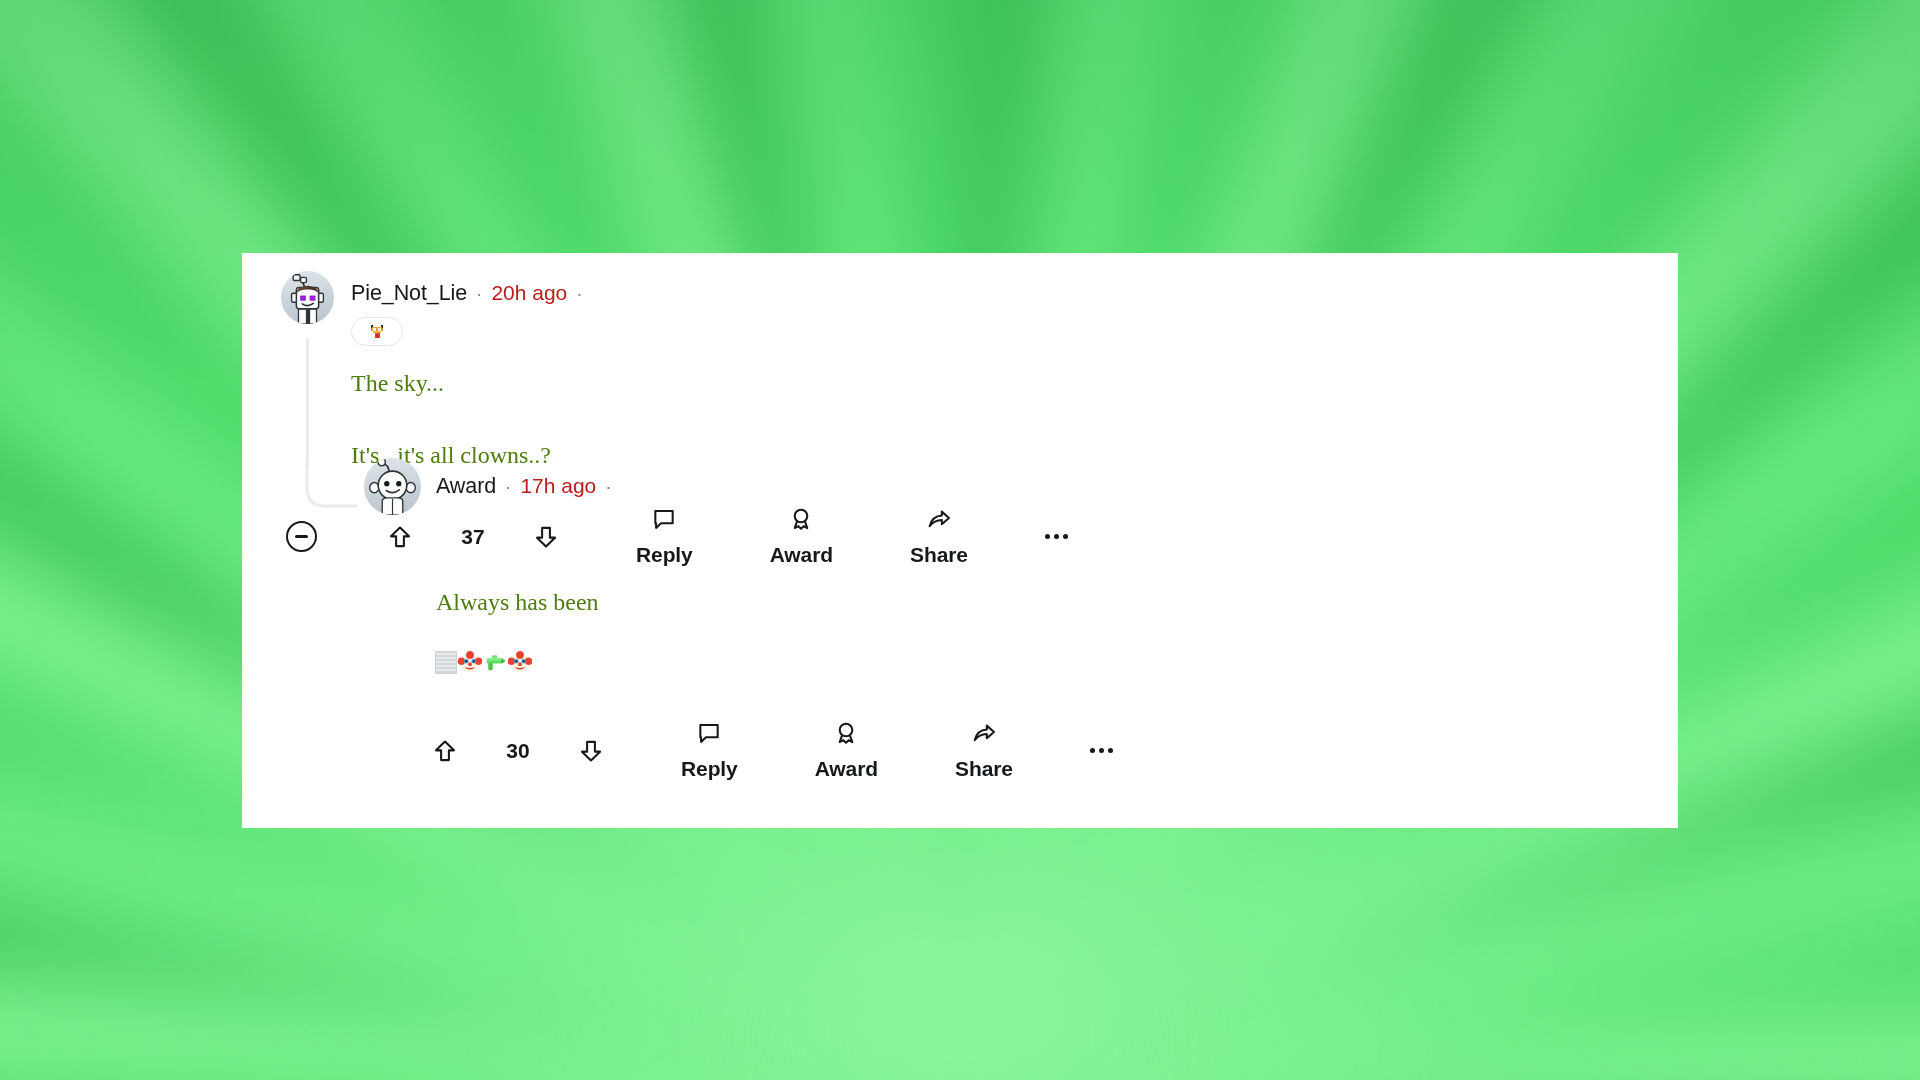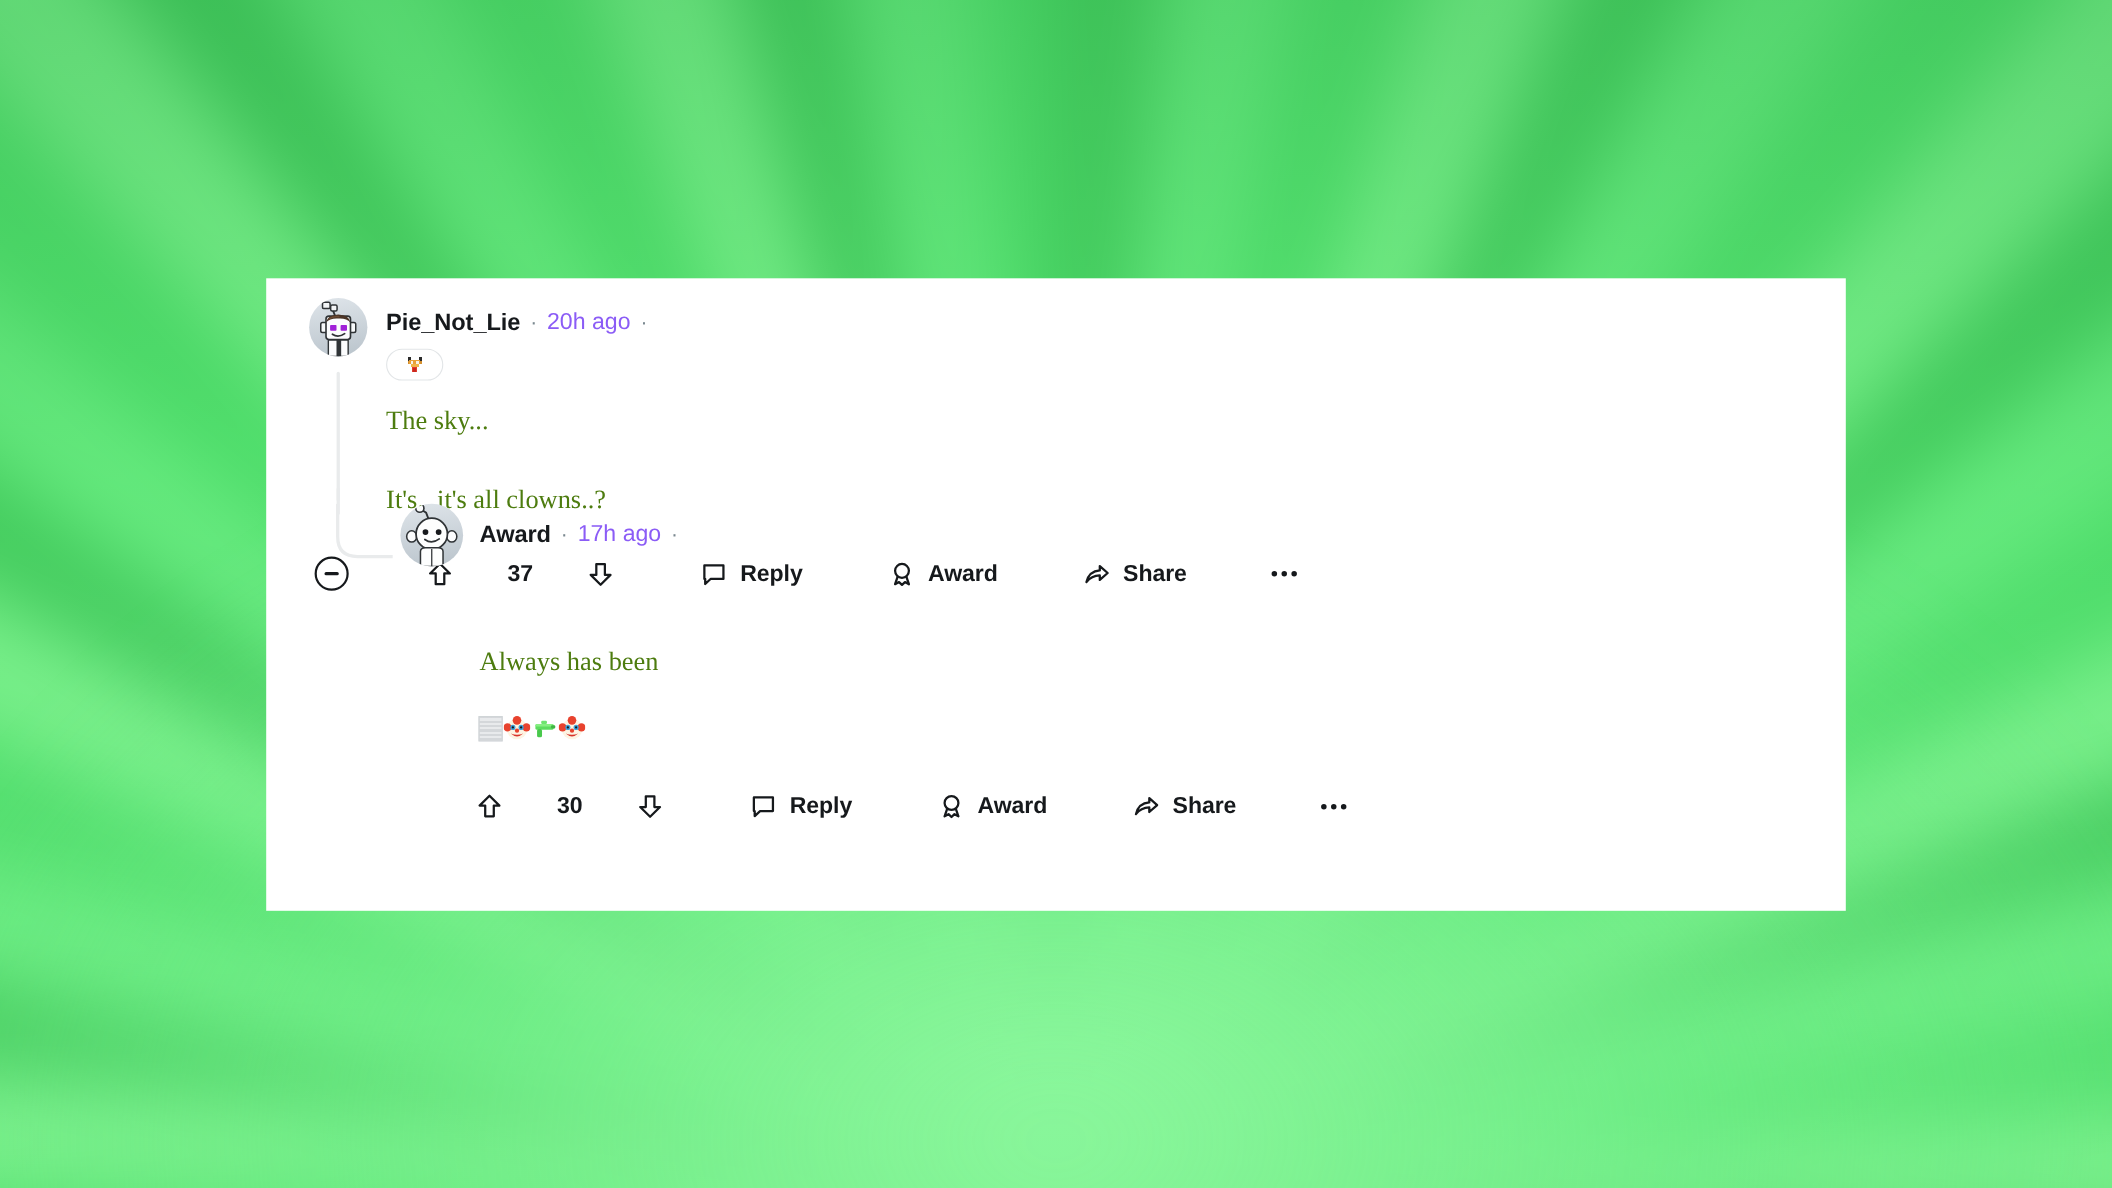--- a/index.html
+++ b/index.html
@@ -87,26 +87,26 @@
   .avatar-wrap svg { display: block; width: 100%; height: 100%; }
 
   .meta-row {
     display: flex;
     align-items: center;
     gap: 9px;
     height: 26px;
   }
   .username {
     font-size: 21.5px;
-    font-weight: bold;
+    font-weight: normal;
     color: #16191c;
     letter-spacing: -0.1px;
   }
   .dot { color: #7a888f; font-size: 19px; line-height: 1; }
-  .timestamp { font-size: 21px; color: #8b5cf6; }
+  .timestamp { font-size: 21px; color: #b91c1c; }
 
   .flair {
     display: inline-flex;
     align-items: center;
     justify-content: center;
     height: 29px;
     min-width: 52px;
     padding: 0 13px;
     border: 1px solid #e2e5e7;
     border-radius: 15px;
@@ -138,20 +138,21 @@
     display: flex;
     align-items: center;
     gap: 15px;
   }
   .act {
     display: flex;
     align-items: center;
     gap: 11px;
     cursor: pointer;
     color: #16191c;
+    flex-direction: column;
   }
   .act-label {
     font-size: 21px;
     font-weight: bold;
     color: #16191c;
     letter-spacing: -0.1px;
   }
   .score {
     font-size: 21px;
     font-weight: bold;

